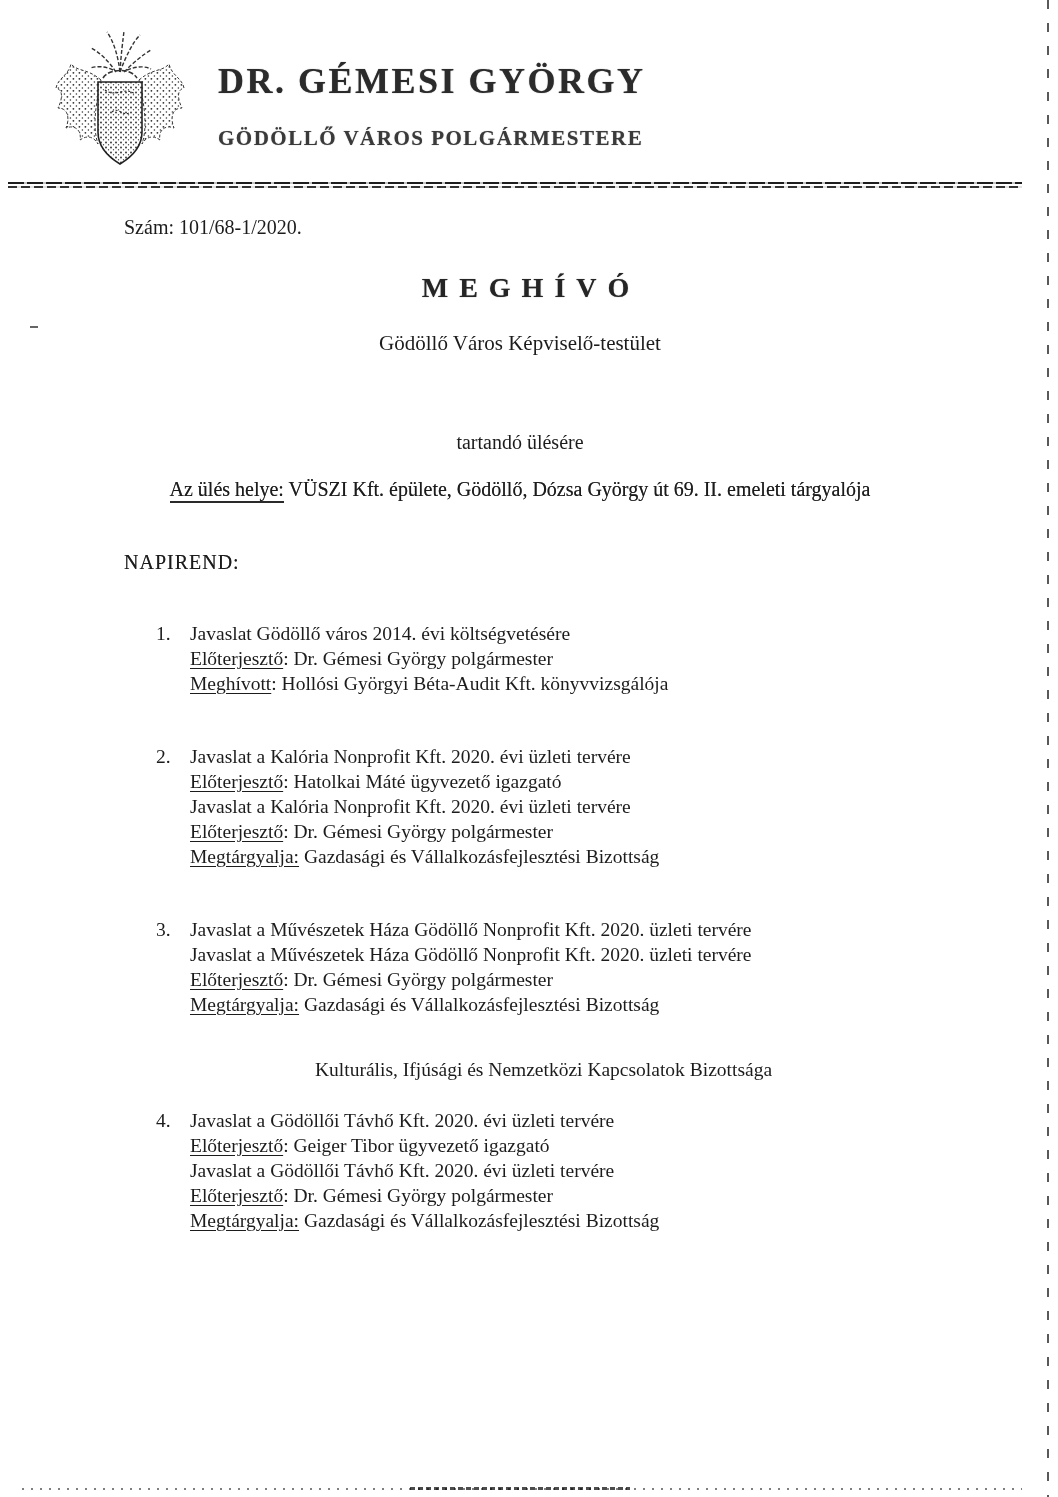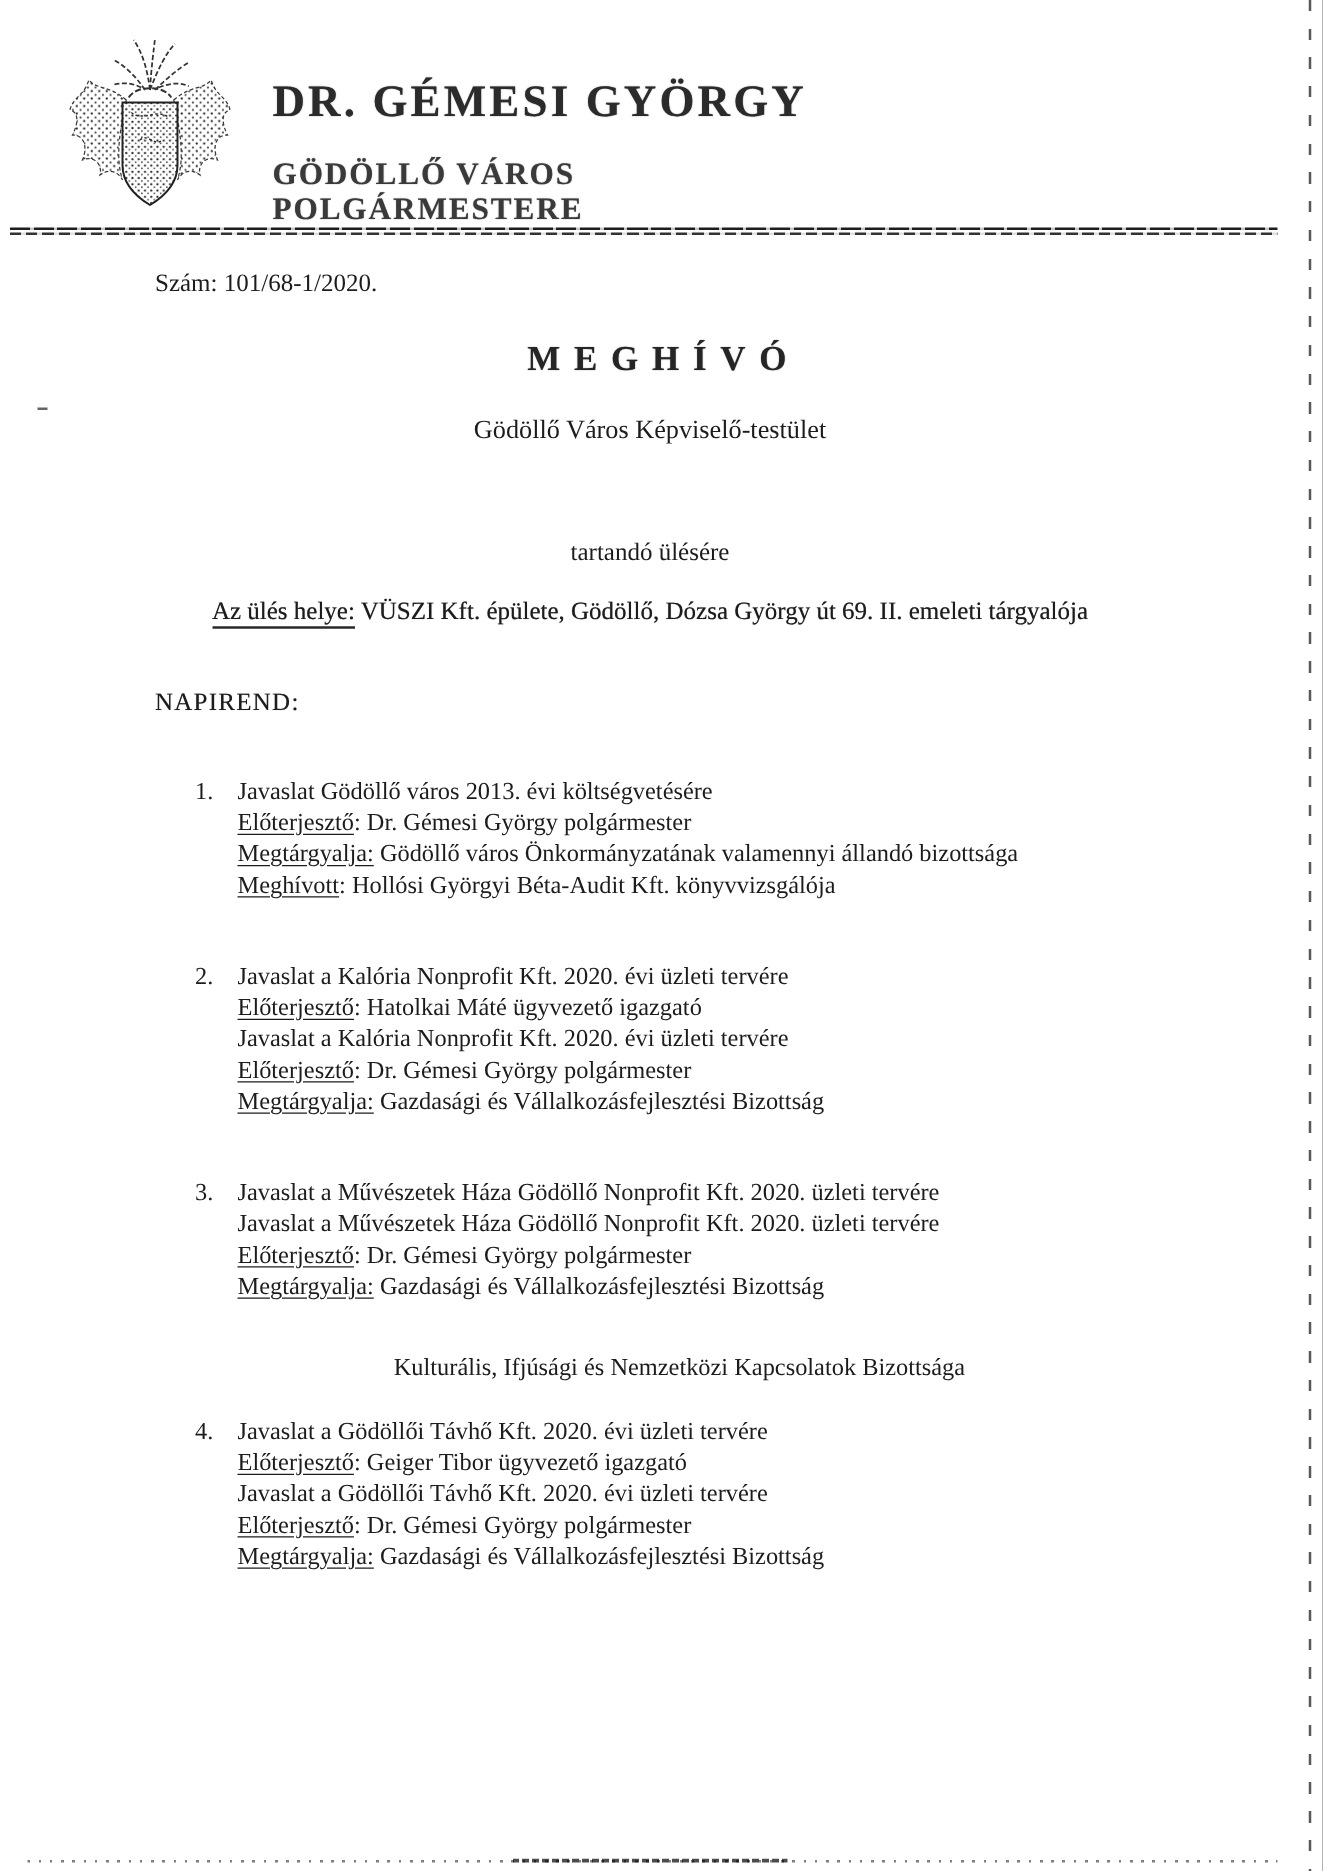--- a/index.html
+++ b/index.html
@@ -13,21 +13,21 @@
     overflow:hidden;
   }
   
   .emblem{position:absolute;left:44px;top:26px;width:152px;height:146px;}
   .letterhead-text{position:absolute;left:218px;top:58px;width:480px;}
   .lh-name{
     font-size:36px;font-weight:700;letter-spacing:2.5px;line-height:46px;
     color:#2b2b2b;text-shadow:0 0 1px rgba(0,0,0,.55);
   }
   .lh-title{
-    margin-top:22px;font-size:25px;font-weight:700;letter-spacing:1.5px;
+    margin-top:22px;font-size:21px;font-weight:700;letter-spacing:1.5px;
     color:#3a3a3a;text-shadow:0 0 1px rgba(0,0,0,.45);
   }
   
   .divider{position:absolute;top:182px;left:8px;width:1014px;}
   .divider .l1{height:2px;background:repeating-linear-gradient(90deg,#1d1d1d 0 16px,rgba(29,29,29,.25) 16px 19px);}
   .divider .l2{margin-top:2px;height:2px;background:repeating-linear-gradient(90deg,#333 0 9px,rgba(51,51,51,.15) 9px 13px);}
   
   .ref-line{position:absolute;left:124px;top:216px;font-size:20px;}
   .centerline{position:absolute;left:0;width:1040px;text-align:center;}
   .title-meghivo{top:272px;font-size:28px;font-weight:700;letter-spacing:11px;padding-left:11px;color:#252525;text-shadow:0 0 1px rgba(0,0,0,.5);}
@@ -113,23 +113,22 @@
   <div class="centerline title-meghivo">MEGHÍVÓ</div>
   <div class="centerline line-testulet">Gödöllő Város Képviselő-testület</div>
   <div class="centerline line-tartando">tartandó ülésére</div>
   <div class="centerline line-location"><span class="u2">Az ülés helye:</span><span> VÜSZI Kft. épülete, Gödöllő, Dózsa György út 69. II. emeleti tárgyalója</span></div>
 
   <div class="napirend">NAPIREND:</div>
   <div class="agenda">
       <div class="agenda-item">
         <span class="num">1.</span>
         <div class="item-body">
-          <div class="line">Javaslat Gödöllő város 2013. évi költségvetésére</div>
+          <div class="line">Javaslat Gödöllő város 2014. évi költségvetésére</div>
           <div class="line"><span class="u">Előterjesztő</span>: Dr. Gémesi György polgármester</div>
-          <div class="line"><span class="u">Megtárgyalja:</span> Gödöllő város Önkormányzatának valamennyi állandó bizottsága</div>
           <div class="line"><span class="u">Meghívott</span>: Hollósi Györgyi Béta-Audit Kft. könyvvizsgálója</div>
         </div>
       </div>
       <div class="agenda-item">
         <span class="num">2.</span>
         <div class="item-body">
           <div class="line">Javaslat a Kalória Nonprofit Kft. 2020. évi üzleti tervére</div>
           <div class="line"><span class="u">Előterjesztő</span>: Hatolkai Máté ügyvezető igazgató</div>
           <div class="line">Javaslat a Kalória Nonprofit Kft. 2020. évi üzleti tervére</div>
           <div class="line"><span class="u">Előterjesztő</span>: Dr. Gémesi György polgármester</div>

